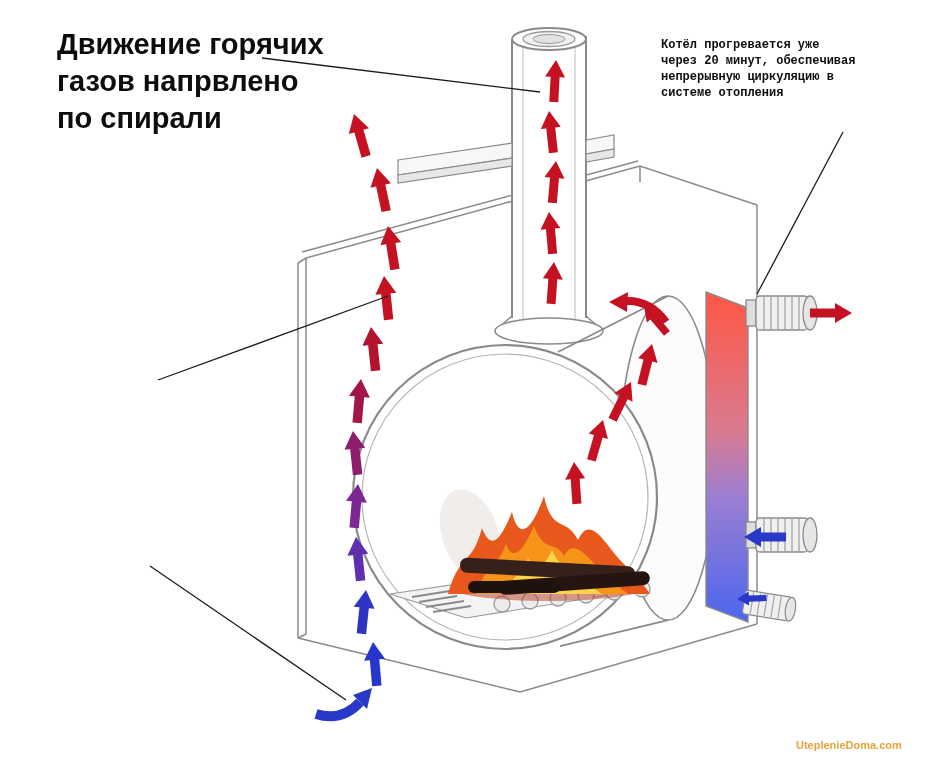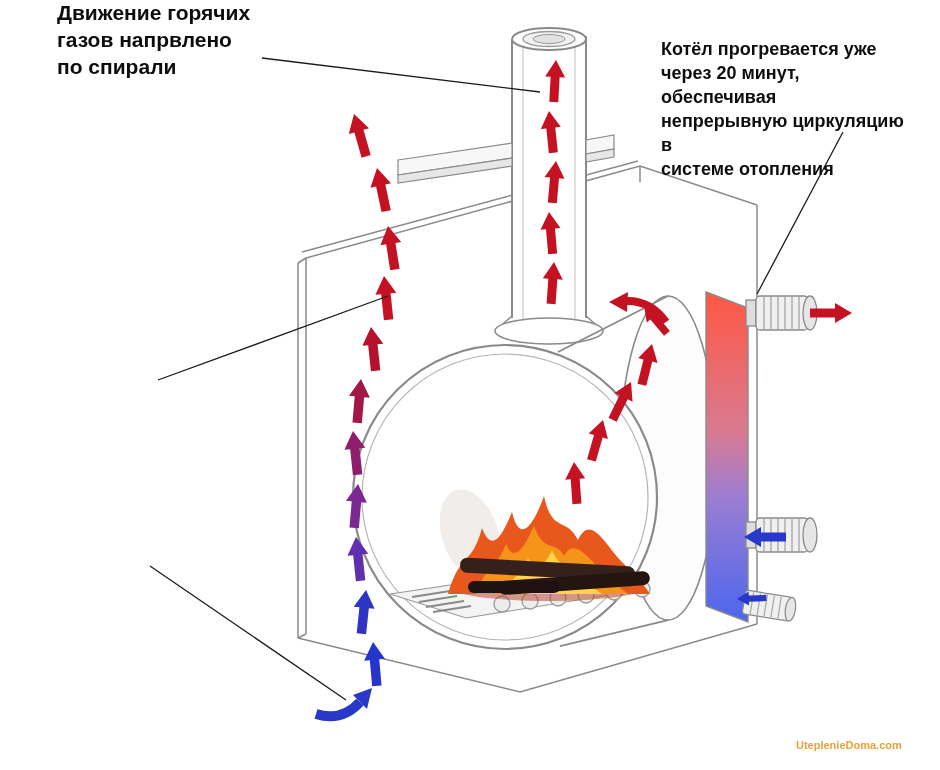--- a/index.html
+++ b/index.html
@@ -1,21 +1,21 @@
 <!DOCTYPE html>
 <html><head>
 <meta charset="utf-8">
 <style>
   html,body{margin:0;padding:0;background:#fff;}
   body{width:940px;height:770px;overflow:hidden;}
   .stage{position:relative;width:940px;height:770px;font-family:"Liberation Sans",sans-serif;background:#fff;}
   svg.diagram{position:absolute;left:0;top:0;}
   .note{position:absolute;font-weight:700;color:#0d0d0d;white-space:pre-line;}
-  .note1{left:57px;top:0;width:270px;font-size:21px;line-height:1.28;}
-  .note2{left:661px;top:38px;width:250px;font-size:18px;line-height:1.33;}
+  .note1{left:57px;top:26px;width:270px;font-size:29px;line-height:1.28;}
+  .note2{left:661px;top:38px;width:250px;font-size:12px;line-height:1.33;font-family:Liberation Mono, monospace;}
   .note3{left:33px;top:388px;width:275px;font-size:20.5px;line-height:1.3;}
   .watermark{position:absolute;left:796px;top:739px;font-size:11px;font-weight:700;color:#e9a23b;}
 </style>
 </head>
 <body>
 
 <div class="stage">
 
 <svg class="diagram" width="940" height="770" viewBox="0 0 940 770">
   <defs>

